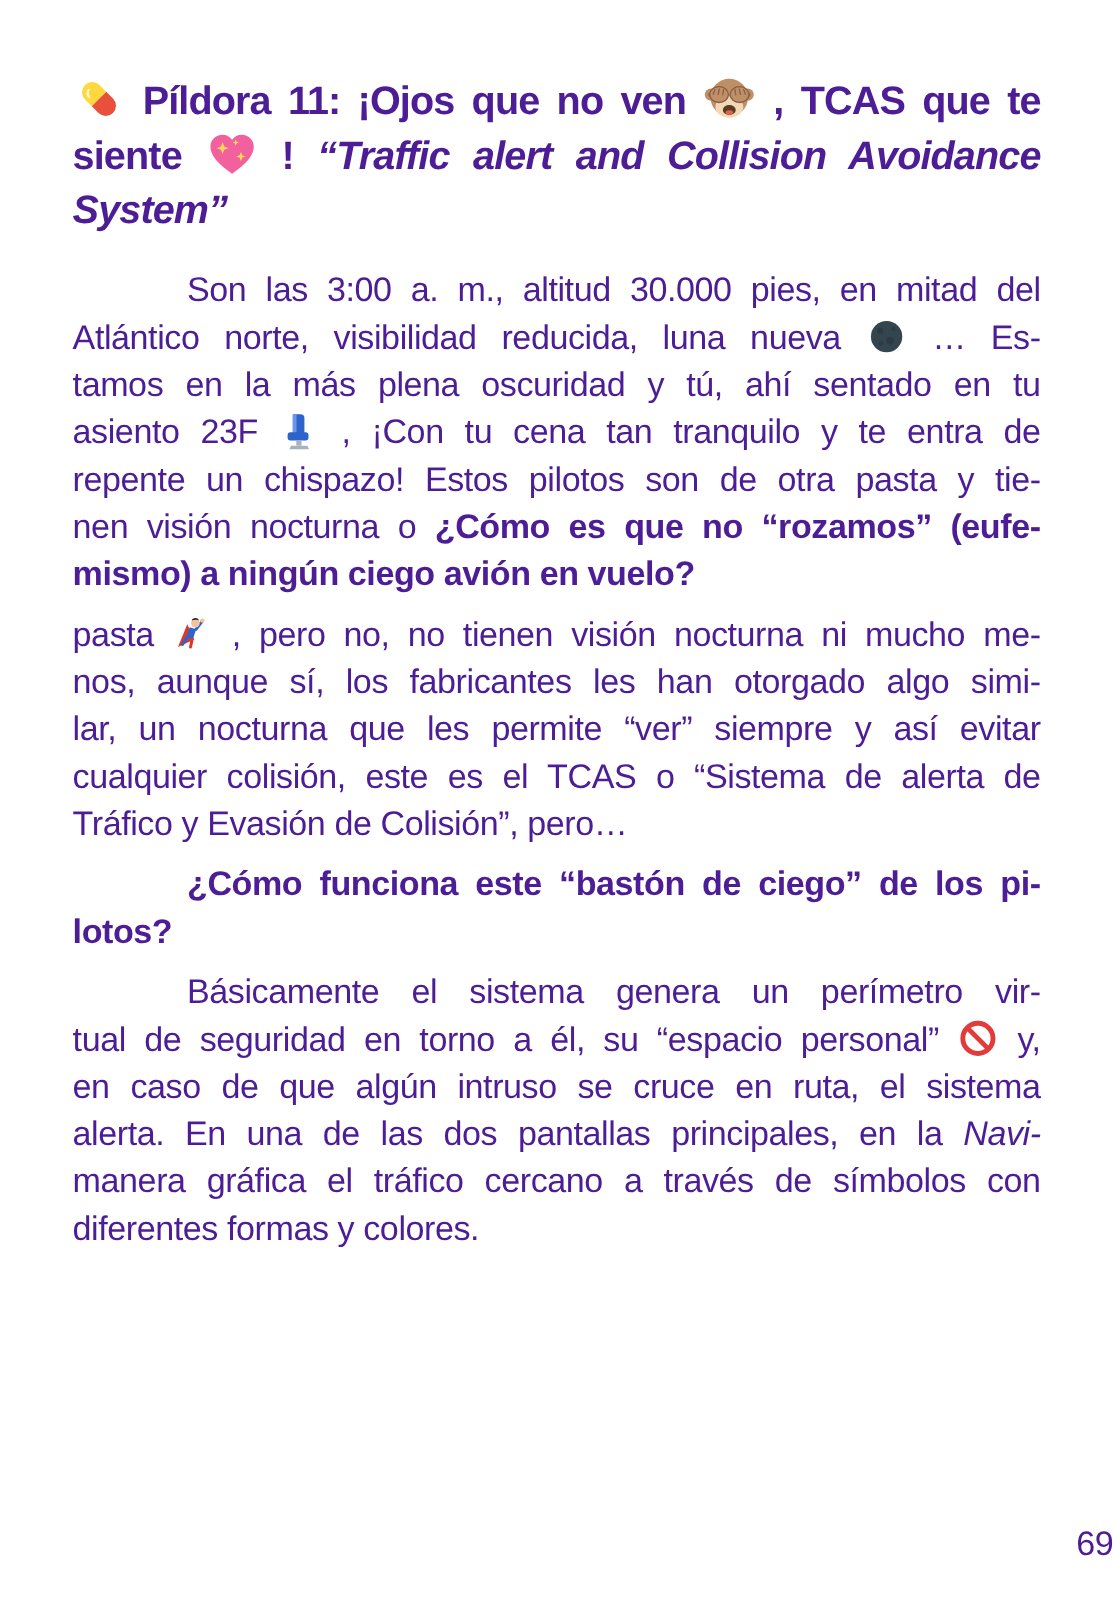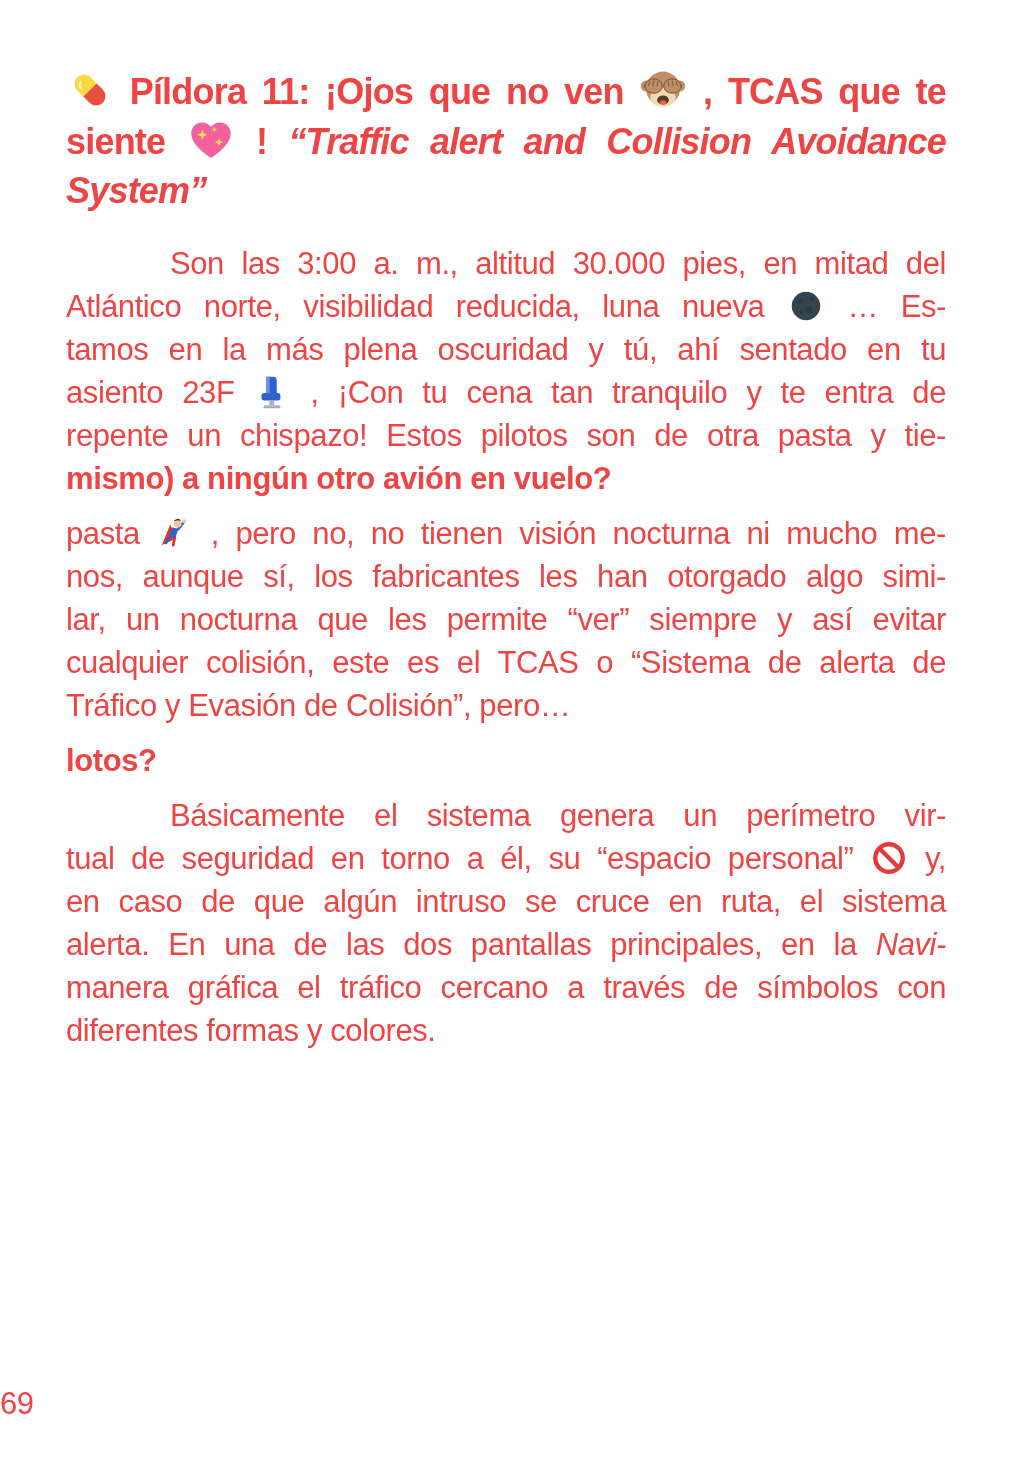--- a/index.html
+++ b/index.html
@@ -1,20 +1,20 @@
 <!DOCTYPE html>
 <html lang="es"><head>
 <meta charset="utf-8">
 <style>
   html,body{margin:0;padding:0;background:#ffffff;}
   .page{
     position:relative;
     width:1012px;height:1470px;
     background:#ffffff;
-    color:#ef4444;
+    color:#4c1d95;
     font-family:"Liberation Sans","DejaVu Sans",sans-serif;
     overflow:hidden;
   }
   .content{position:absolute;left:66px;right:66px;top:66px;}
   .title{
     font-size:36px;line-height:49px;font-weight:700;
     letter-spacing:-0.8px;margin:0 0 27px 0;
   }
   .para{
     font-size:31px;line-height:43px;letter-spacing:-0.4px;
@@ -24,21 +24,21 @@
   .line{text-align:justify;text-align-last:justify;}
   .line.last{text-align-last:auto;}
   .line.indent{text-indent:104px;}
   .bold{font-weight:700;}
   .italic{font-style:italic;}
   .emoji{display:inline-block;width:38px;height:38px;vertical-align:-8px;}
   .title .emoji{width:48px;height:48px;vertical-align:-10px;}
   .emoji svg{width:100%;height:100%;display:block;}
   .page-number{
     position:absolute;top:1386px;left:0;width:100%;
-    text-align:left;font-size:31px;letter-spacing:-0.4px;
+    text-align:right;font-size:31px;letter-spacing:-0.4px;
   }
 </style>
 </head>
 <body>
 
 <div class="page">
   <div class="content">
     <h1 class="title">
         <div class="line">
   <span class="emoji"><svg viewBox="0 0 36 36" aria-hidden="true">
@@ -89,41 +89,43 @@
         <div class="line"><span>asiento 23F </span>
   <span class="emoji"><svg viewBox="0 0 36 36" aria-hidden="true">
               <path d="M12.5 3.5h6.5a3.5 3.5 0 0 1 3.5 3.5v12.5h-10z" fill="#2f63cc"></path>
               <path d="M12.5 3.5h3.2v16h-3.2z" fill="#6b96e8"></path>
               <path d="M10.5 19h13a2.5 2.5 0 0 1 2.5 2.5v2a2.5 2.5 0 0 1-2.5 2.5h-13A2.5 2.5 0 0 1 8 23.5v-2a2.5 2.5 0 0 1 2.5-2.5z" fill="#2f63cc"></path>
               <rect x="15.5" y="26" width="4.5" height="4.5" fill="#a7b3ba"></rect>
               <path d="M11 30.5h14l1.5 3H9.5z" fill="#a7b3ba"></path>
             </svg></span>
 <span>, ¡Con tu cena tan tranquilo y te entra de</span></div>
         <div class="line"><span>repente un chispazo! Estos pilotos son de otra pasta y tie-</span></div>
-        <div class="line last"><span class="bold">mismo) a ningún otro avión en vuelo?</span></div>
+        <div class="line"><span>nen visión nocturna o </span><span class="bold">¿Cómo es que no “rozamos” (eufe-</span></div>
+        <div class="line last"><span class="bold">mismo) a ningún ciego avión en vuelo?</span></div>
       </div>
     <div class="para">
         <div class="line"><span>pasta </span>
   <span class="emoji"><svg viewBox="0 0 36 36" aria-hidden="true">
               <path d="M13.5 10 L5.5 29.5 L19.5 23 Z" fill="#d8392c"></path>
               <path d="M21 14.3l4.8-6.2" stroke="#2f63cc" stroke-width="2.6" stroke-linecap="round" fill="none"></path>
               <circle cx="26.5" cy="6.8" r="1.9" fill="#f3c29f"></circle>
               <circle cx="20.5" cy="9" r="3.7" fill="#f3c29f"></circle>
               <path d="M16.9 7.6a3.7 3.7 0 0 1 6.8-1.2l-3.4-.4-3 .8z" fill="#3d2b22"></path>
               <path d="M15.5 12.5l5.6 1.8-2.8 8.8-5.5-1.8z" fill="#2f63cc"></path>
               <path d="M13.2 21.2l-3.8 6.2" stroke="#2f63cc" stroke-width="2.6" stroke-linecap="round" fill="none"></path>
               <path d="M17.7 22.8l-1.4 6.8" stroke="#d8392c" stroke-width="2.6" stroke-linecap="round" fill="none"></path>
             </svg></span>
 <span>, pero no, no tienen visión nocturna ni mucho me-</span></div>
         <div class="line"><span>nos, aunque sí, los fabricantes les han otorgado algo simi-</span></div>
         <div class="line"><span>lar, un nocturna que les permite “ver” siempre y así evitar</span></div>
         <div class="line"><span>cualquier colisión, este es el TCAS o “Sistema de alerta de</span></div>
         <div class="line last"><span>Tráfico y Evasión de Colisión”, pero…</span></div>
       </div>
     <div class="para">
+        <div class="line indent"><span class="bold">¿Cómo funciona este “bastón de ciego” de los pi-</span></div>
         <div class="line last"><span class="bold">lotos?</span></div>
       </div>
     <div class="para">
         <div class="line indent"><span>Básicamente el sistema genera un perímetro vir-</span></div>
         <div class="line"><span>tual de seguridad en torno a él, su “espacio personal” </span>
   <span class="emoji"><svg viewBox="0 0 36 36" aria-hidden="true">
               <circle cx="18" cy="18" r="13" fill="none" stroke="#e23b3b" stroke-width="4.2"></circle>
               <line x1="9.2" y1="9.2" x2="26.8" y2="26.8" stroke="#e23b3b" stroke-width="4.2"></line>
             </svg></span>
 <span> y,</span></div>

